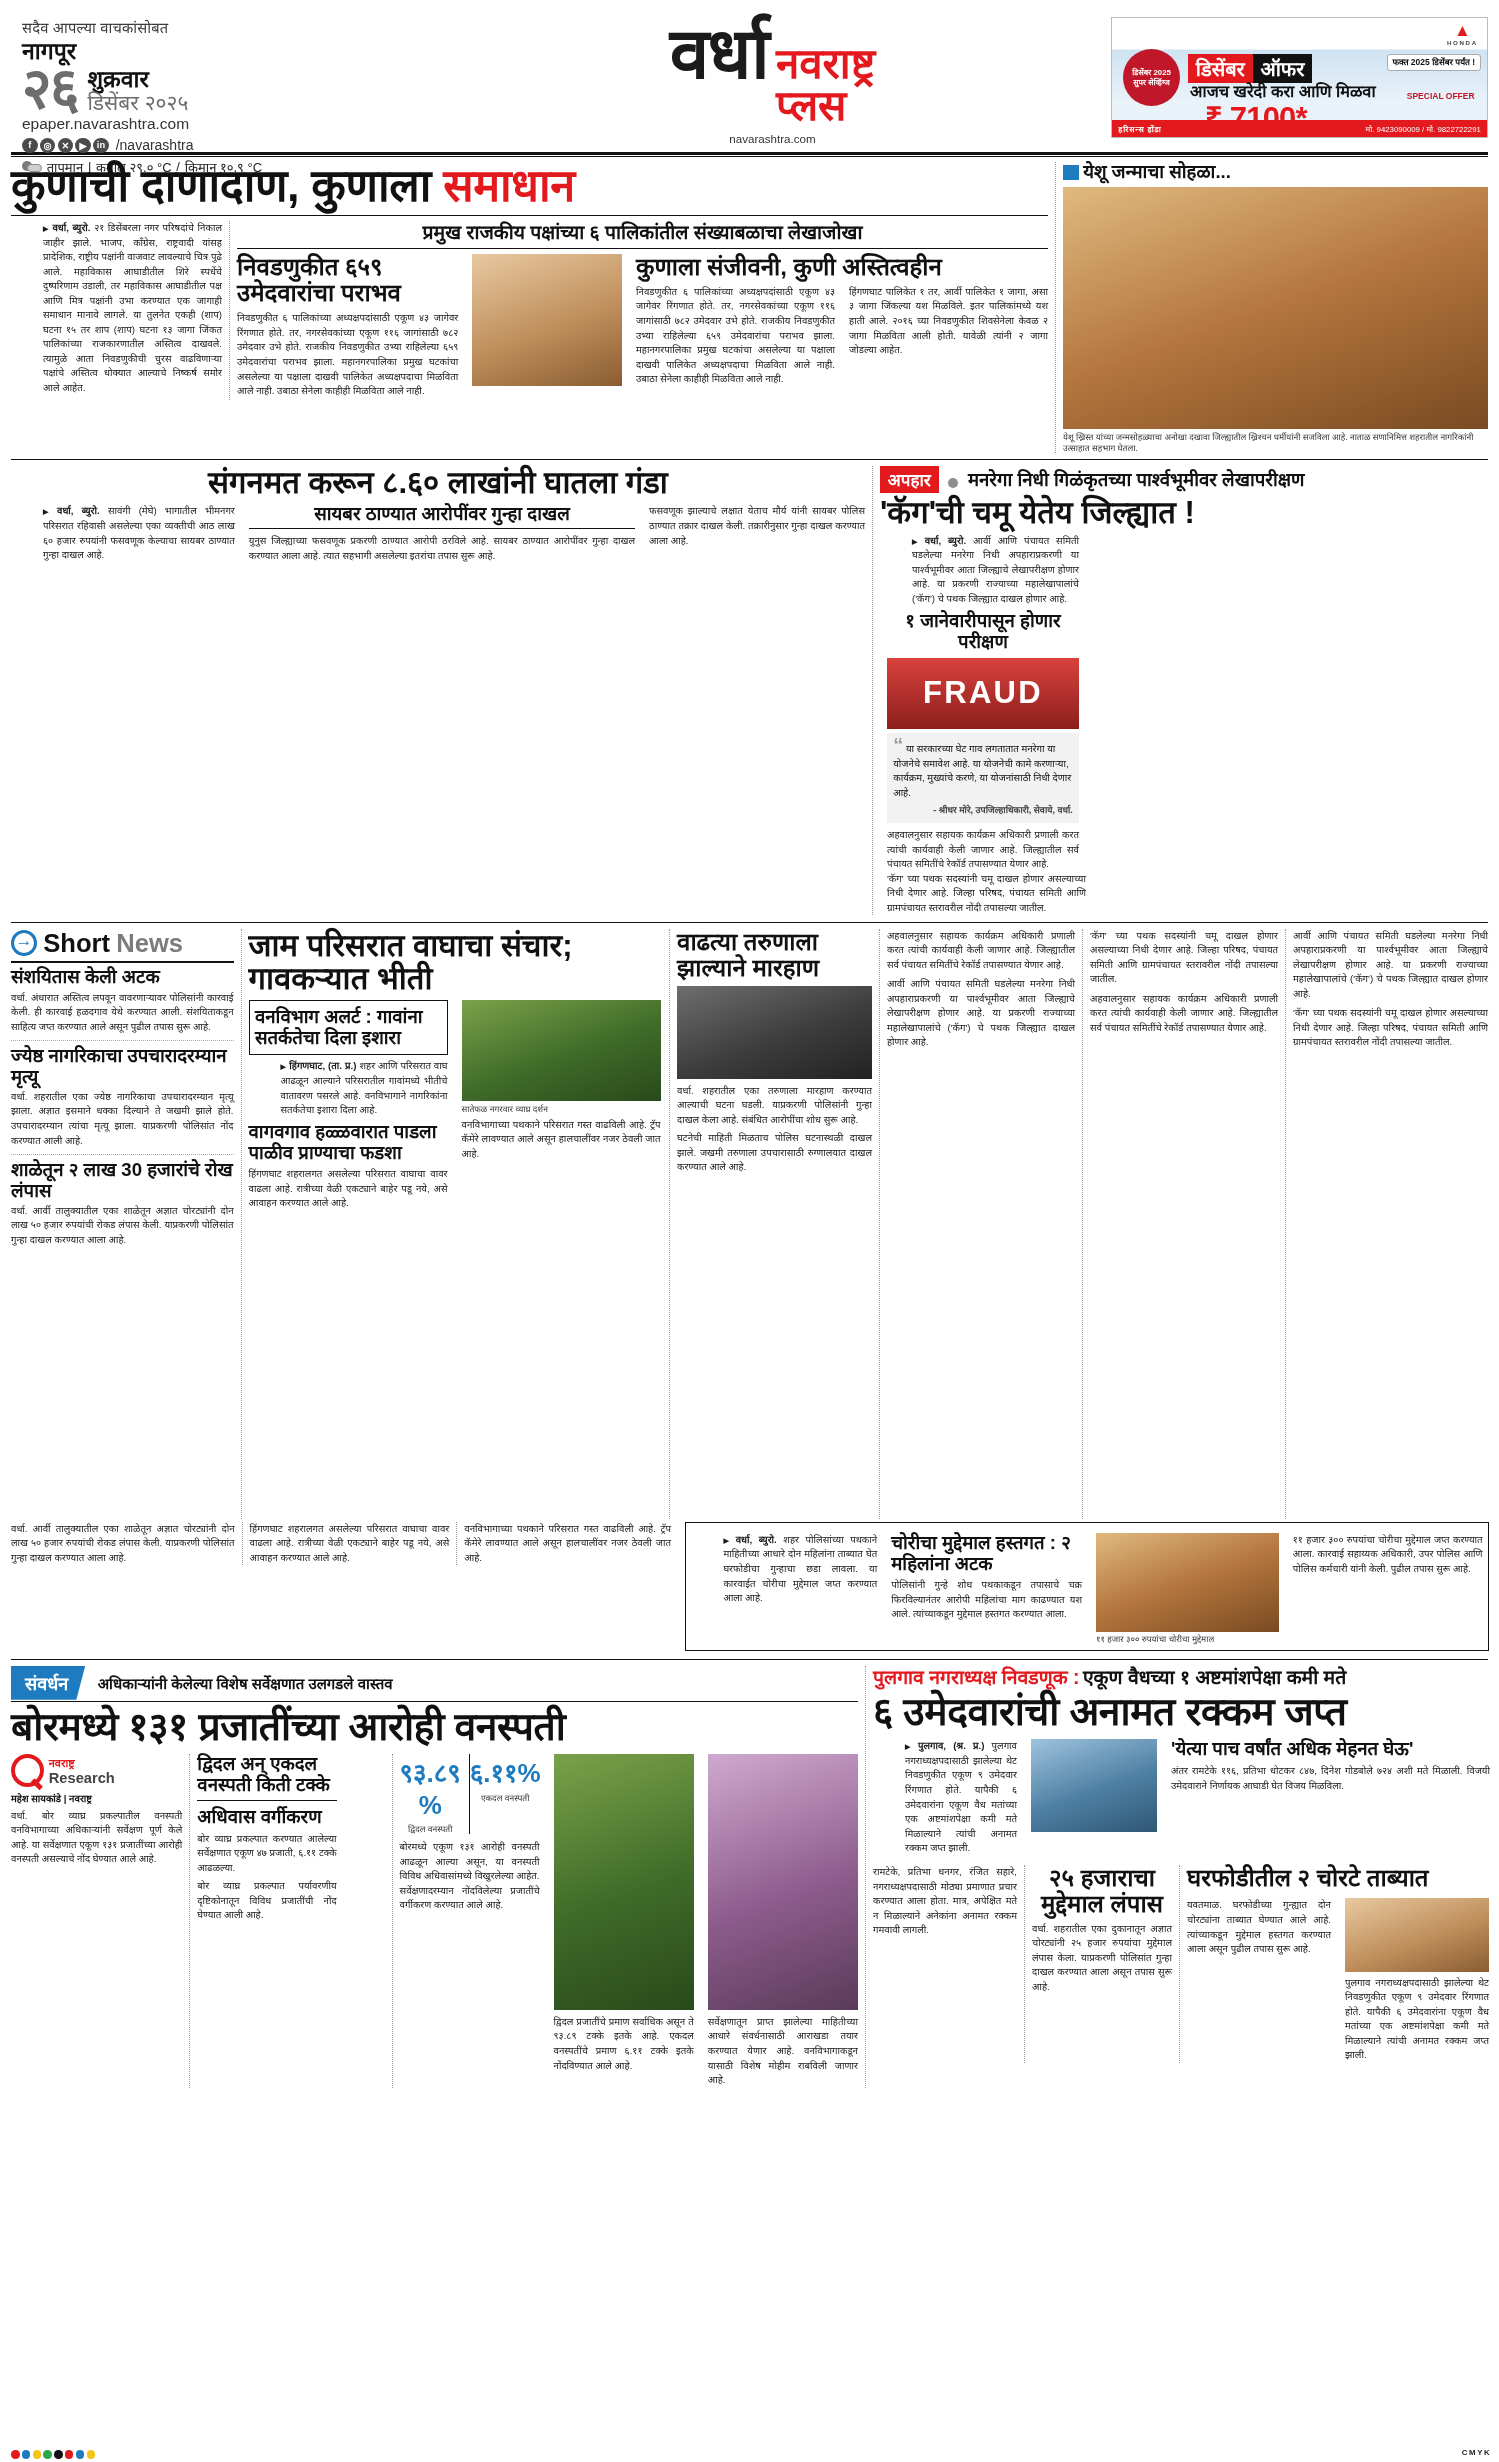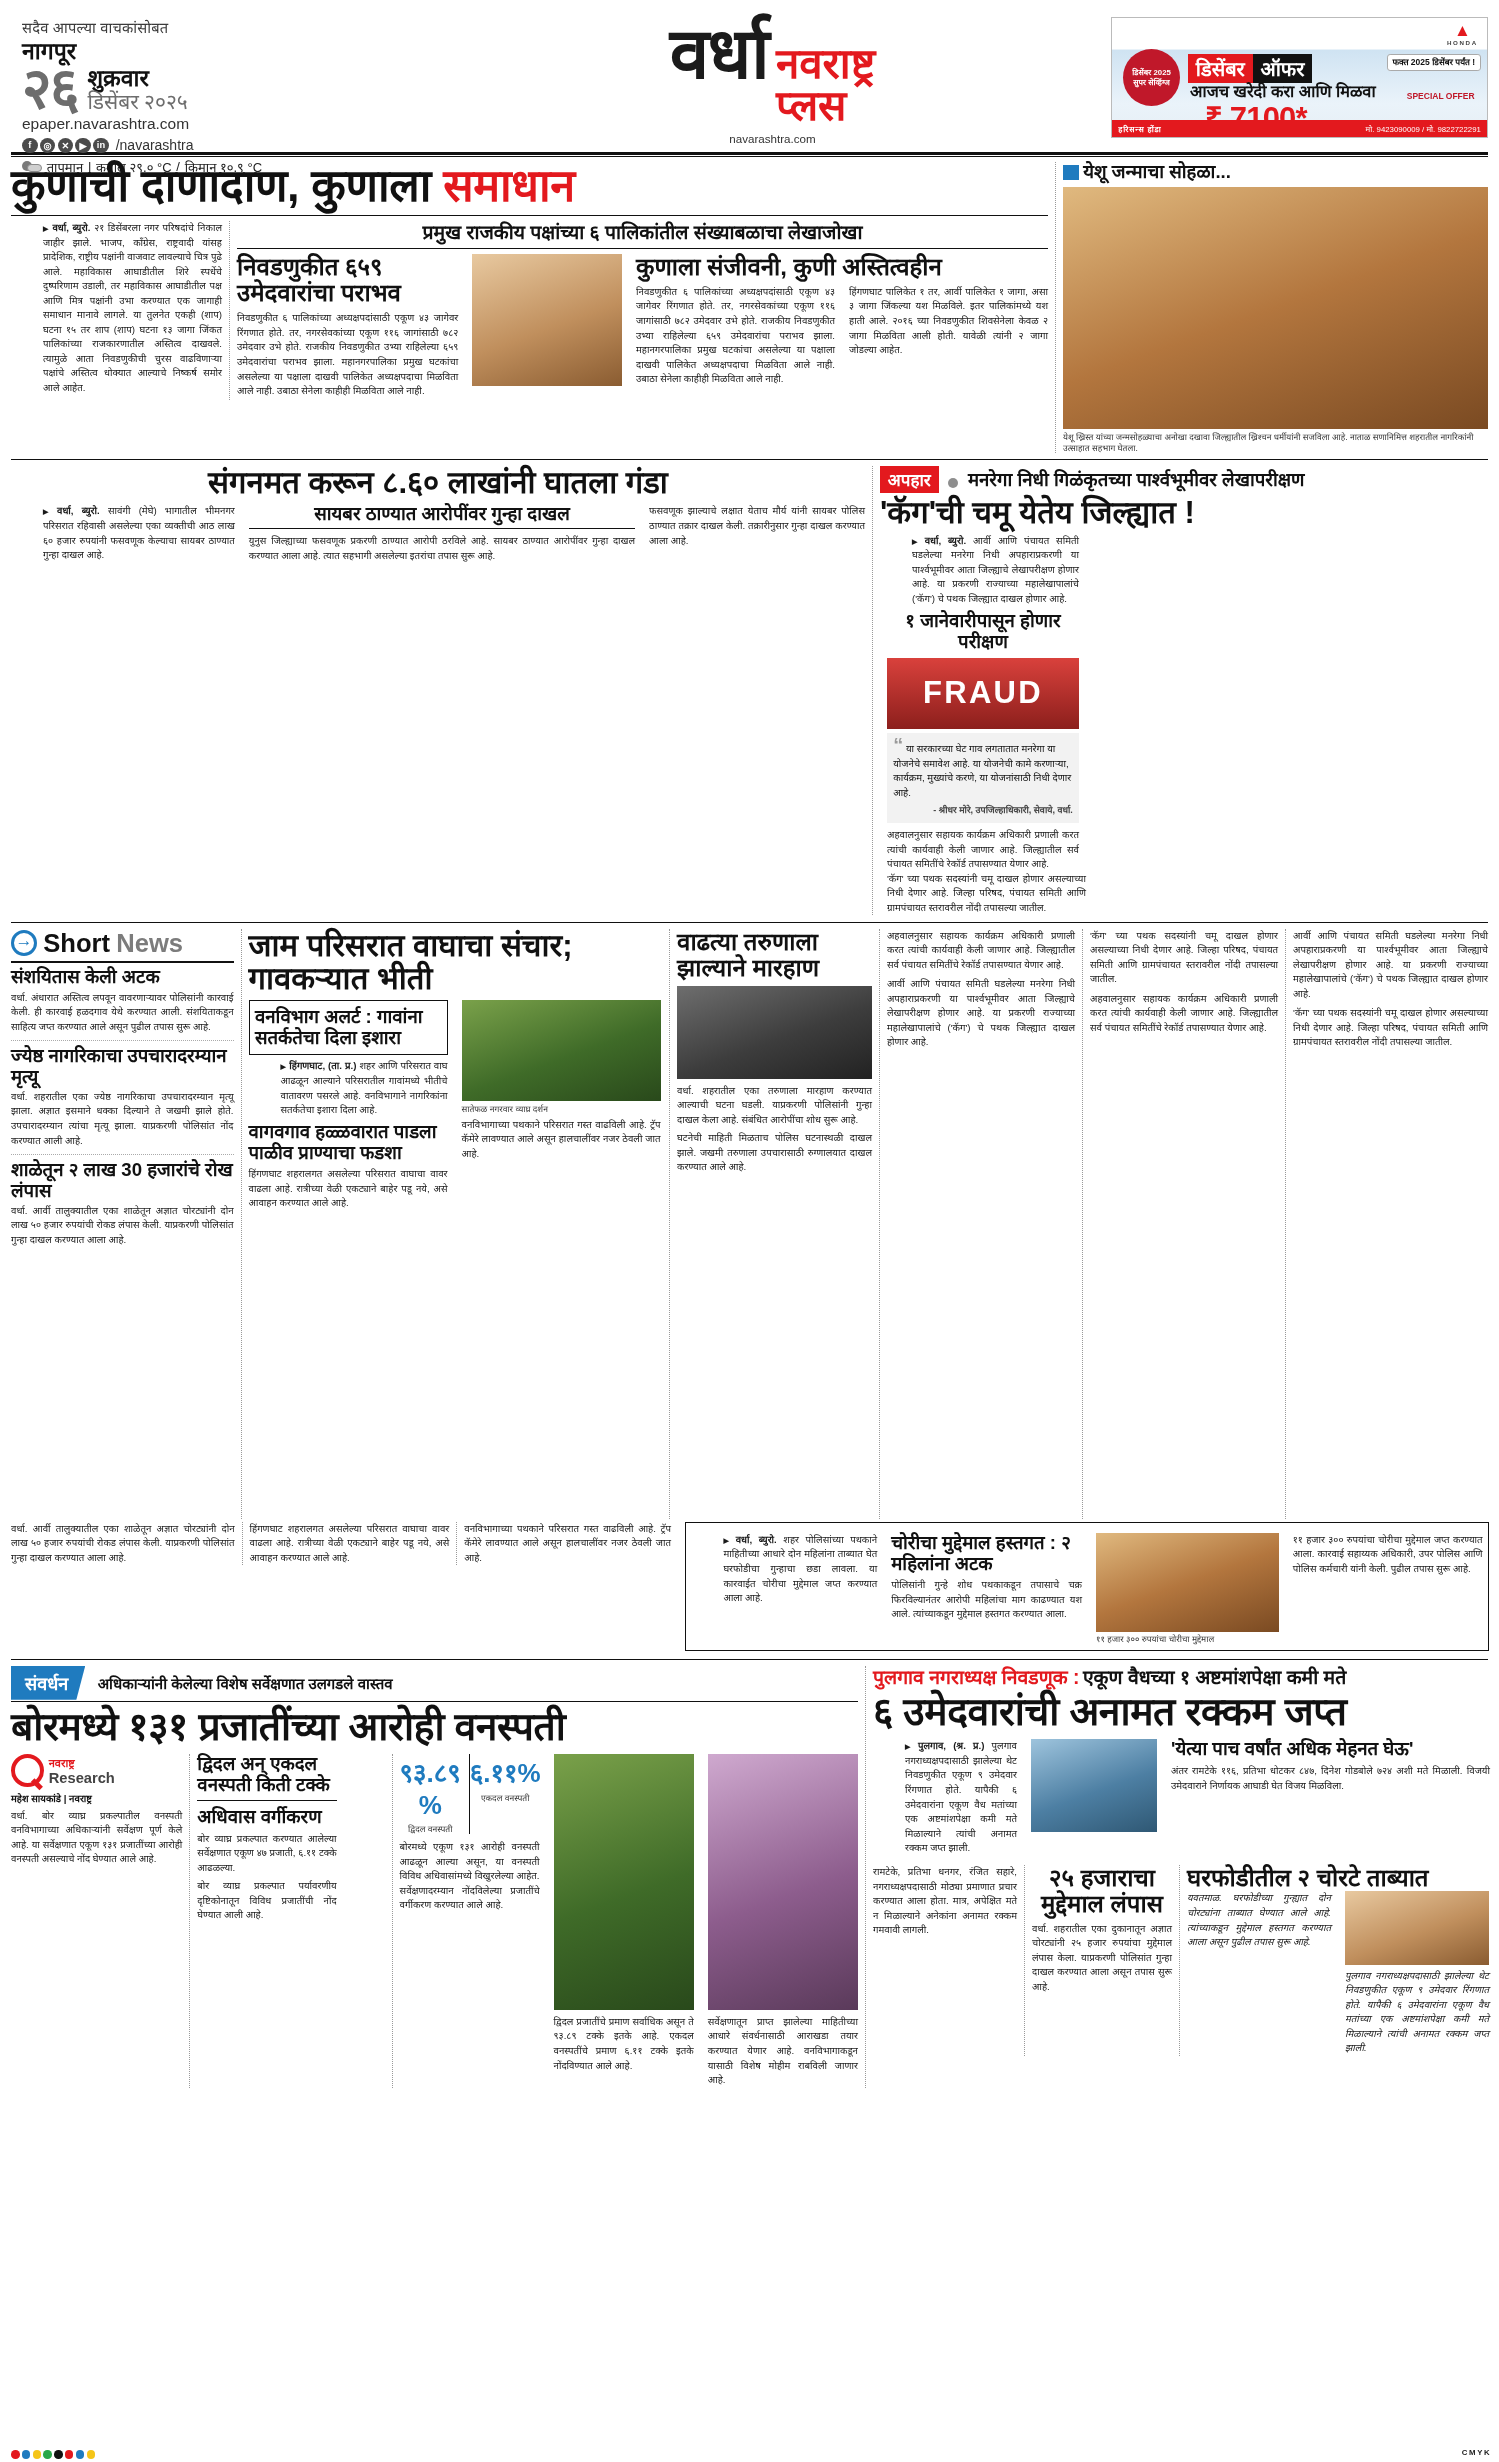--- a/index.html
+++ b/index.html
@@ -10,21 +10,21 @@
     color:#111;
     overflow:hidden;
   }
   .page { position:relative; width:1499px; height:2462px; padding:0 11px; }
 
   
   .masthead { display:flex; align-items:flex-start; height:147px; padding-top:17px; }
   .mh-left { width:423px; padding-left:11px; }
   .tagline { font-size:14.7px; color:#3b3b3b; letter-spacing:0.2px; }
   .city { font-size:23px; font-weight:bold; line-height:1.05; margin-top:2.3px; color:#111; }
-  .dateline { display:flex; align-items:flex-end; margin-top:-1.6px;font-family:Liberation Serif, serif; }
+  .dateline { display:flex; align-items:center; margin-top:-1.6px; }
   .daynum { font-size:57px; font-weight:bold; color:#6d6d6d; line-height:.88; letter-spacing:-1.6px; }
   .dcol { margin-left:9.3px; padding-top:4.7px; }
   .dayname { font-size:23px; font-weight:bold; color:#111; line-height:1.05; }
   .monthyear { font-size:21px; color:#6d6d6d; line-height:1.1; }
   .epaper { font-size:15.5px; color:#333; margin-top:1.6px; }
   .socrow { display:flex; align-items:center; gap:2.3px; margin-top:3.9px; }
   .soc { width:15.5px; height:15.5px; border-radius:50%; background:#4b4b4b; color:#fff;
          font-size:9.3px; display:flex; align-items:center; justify-content:center; font-weight:bold; }
   .sochandle { font-size:14px; color:#333; margin-left:4.7px; }
   .temprow { display:flex; align-items:center; gap:4.7px; margin-top:4.7px; font-size:13px; color:#222; }
@@ -508,21 +508,21 @@
       <div class="cols" style="margin-top:4.7px;">
         <div class="col" style="width:151px;padding-left:0;">
           <div class="body">रामटेके, प्रतिभा धनगर, रंजित सहारे, नगराध्यक्षपदासाठी मोठ्या प्रमाणात प्रचार करण्यात आला होता. मात्र, अपेक्षित मते न मिळाल्याने अनेकांना अनामत रक्कम गमवावी लागली.</div>
         </div>
         <div class="col vsep" style="width:155px;">
           <div class="hl-m" style="text-align:center;">२५ हजाराचा मुद्देमाल लंपास</div>
           <div class="body" style="margin-top:3.9px;">वर्धा. शहरातील एका दुकानातून अज्ञात चोरट्यांनी २५ हजार रुपयांचा मुद्देमाल लंपास केला. याप्रकरणी पोलिसांत गुन्हा दाखल करण्यात आला असून तपास सुरू आहे.</div>
         </div>
         <div class="col vsep" style="width:310px;padding-right:0;">
           <div class="hl-m">घरफोडीतील २ चोरटे ताब्यात</div>
-          <div class="cols" style="margin-top:0;font-style:italic;">
+          <div class="cols" style="margin-top:7px;">
             <div class="col" style="width:151px;padding-left:0;">
               <div class="body">यवतमाळ. घरफोडीच्या गुन्ह्यात दोन चोरट्यांना ताब्यात घेण्यात आले आहे. त्यांच्याकडून मुद्देमाल हस्तगत करण्यात आला असून पुढील तपास सुरू आहे.</div>
             </div>
             <div class="col" style="width:151px;padding-right:0;">
               <div class="photo skin" style="height:74px;"></div>
               <div class="body" style="margin-top:3.1px;">पुलगाव नगराध्यक्षपदासाठी झालेल्या थेट निवडणुकीत एकूण ९ उमेदवार रिंगणात होते. यापैकी ६ उमेदवारांना एकूण वैध मतांच्या एक अष्टमांशपेक्षा कमी मते मिळाल्याने त्यांची अनामत रक्कम जप्त झाली.</div>
             </div>
           </div>
         </div>
       </div>

